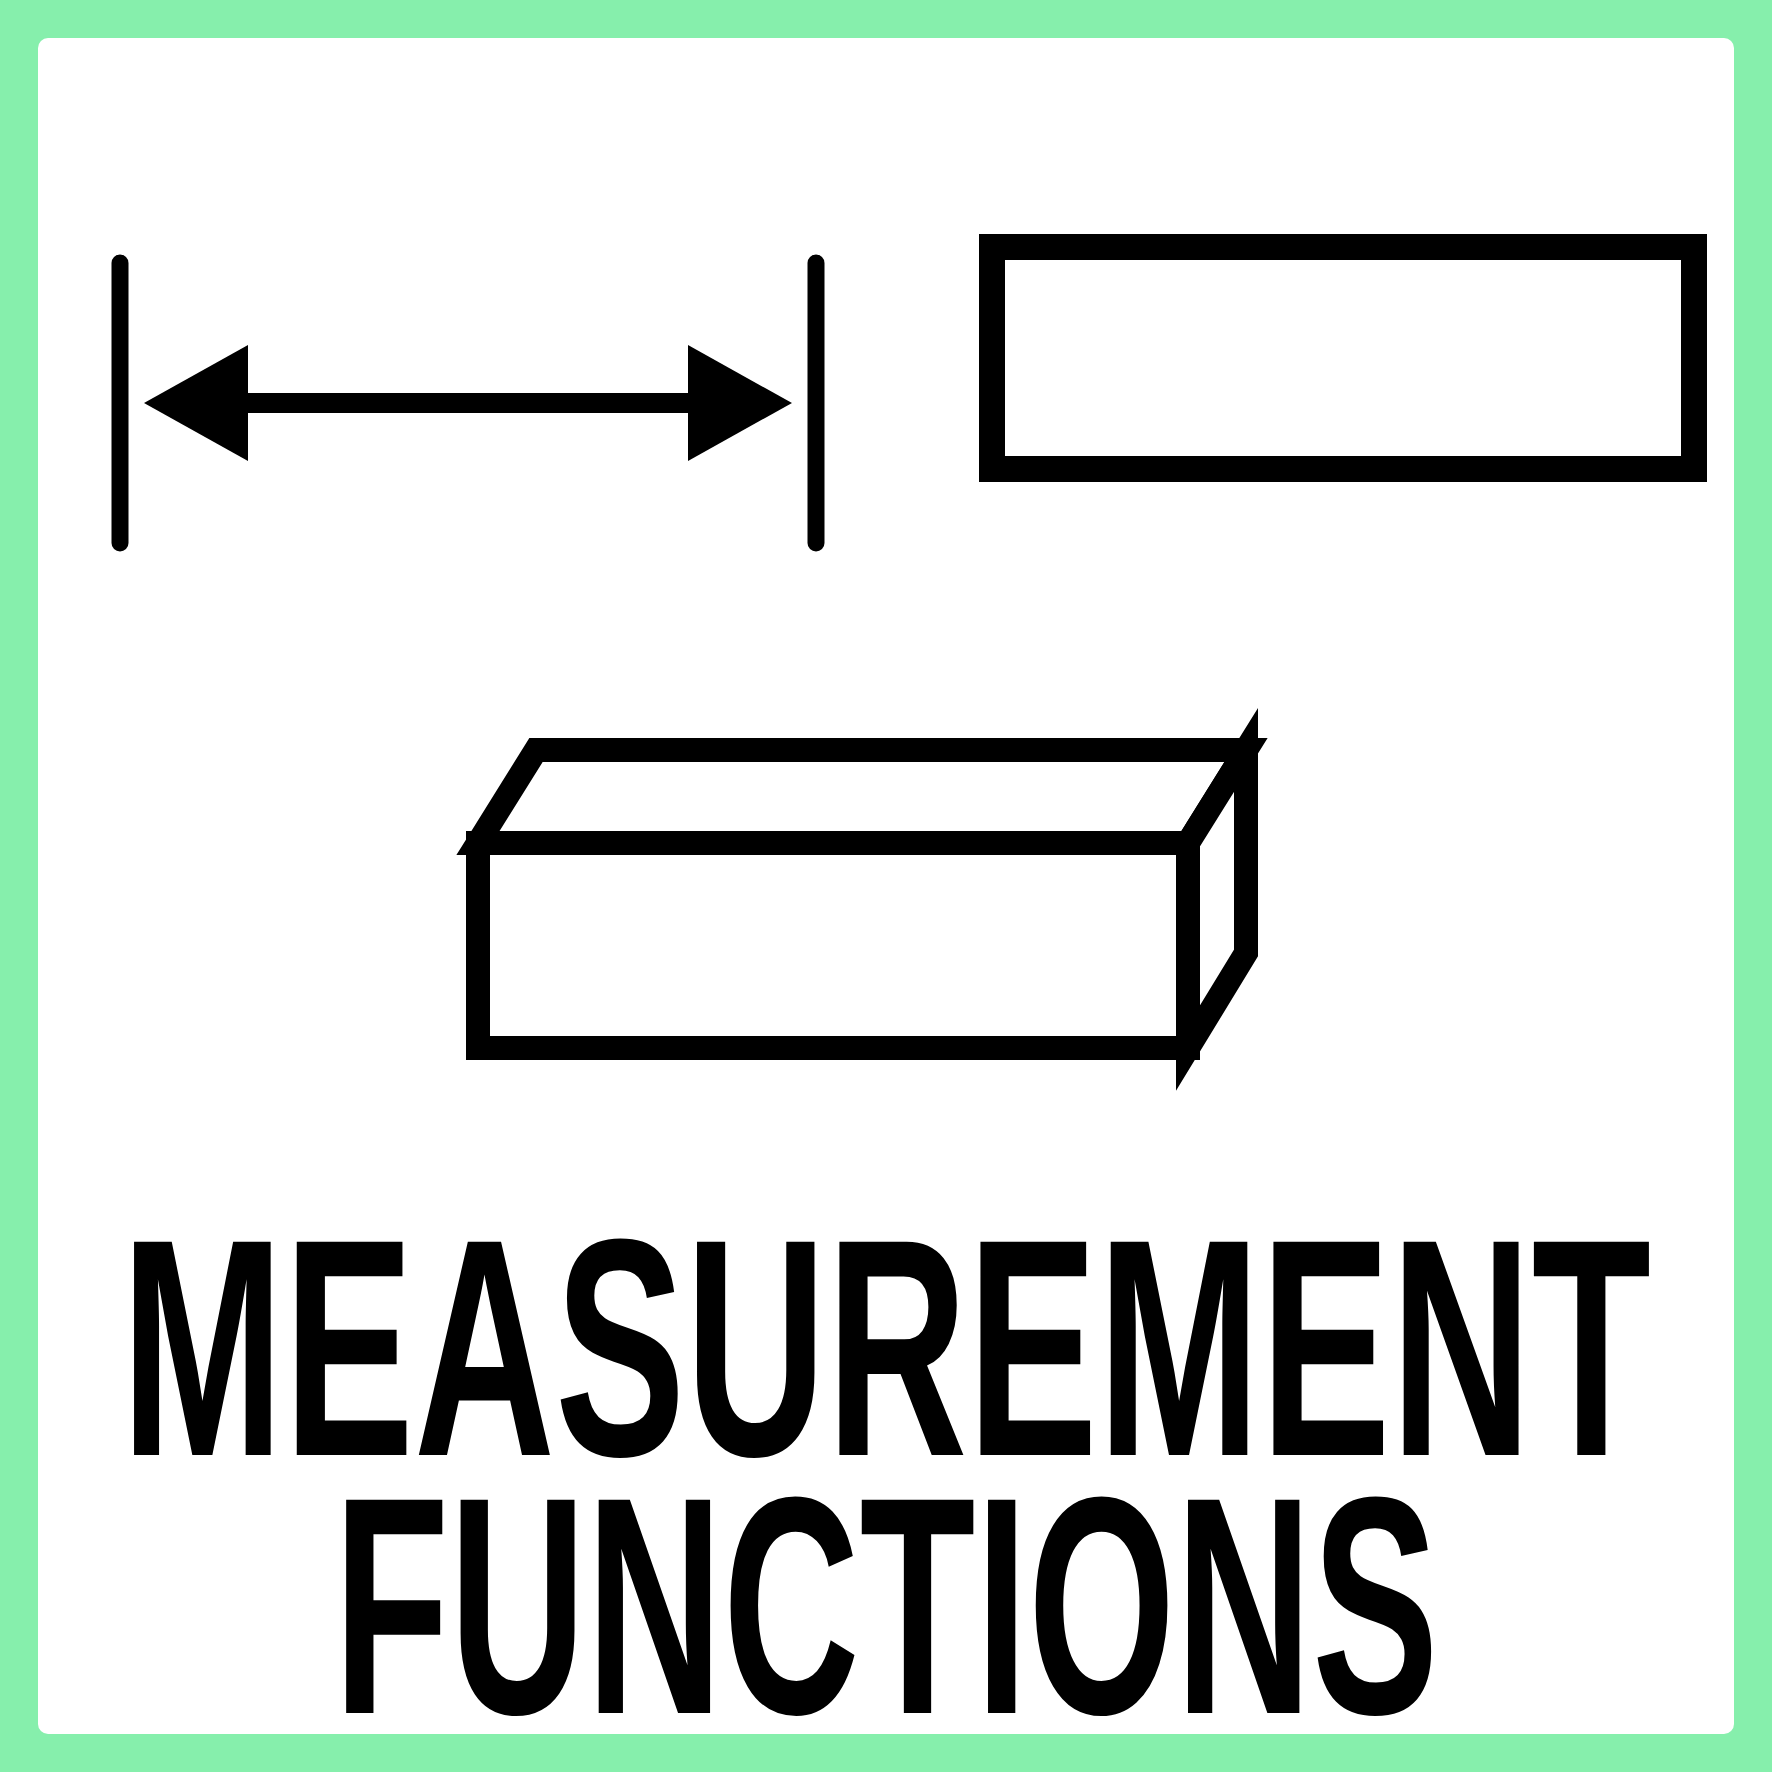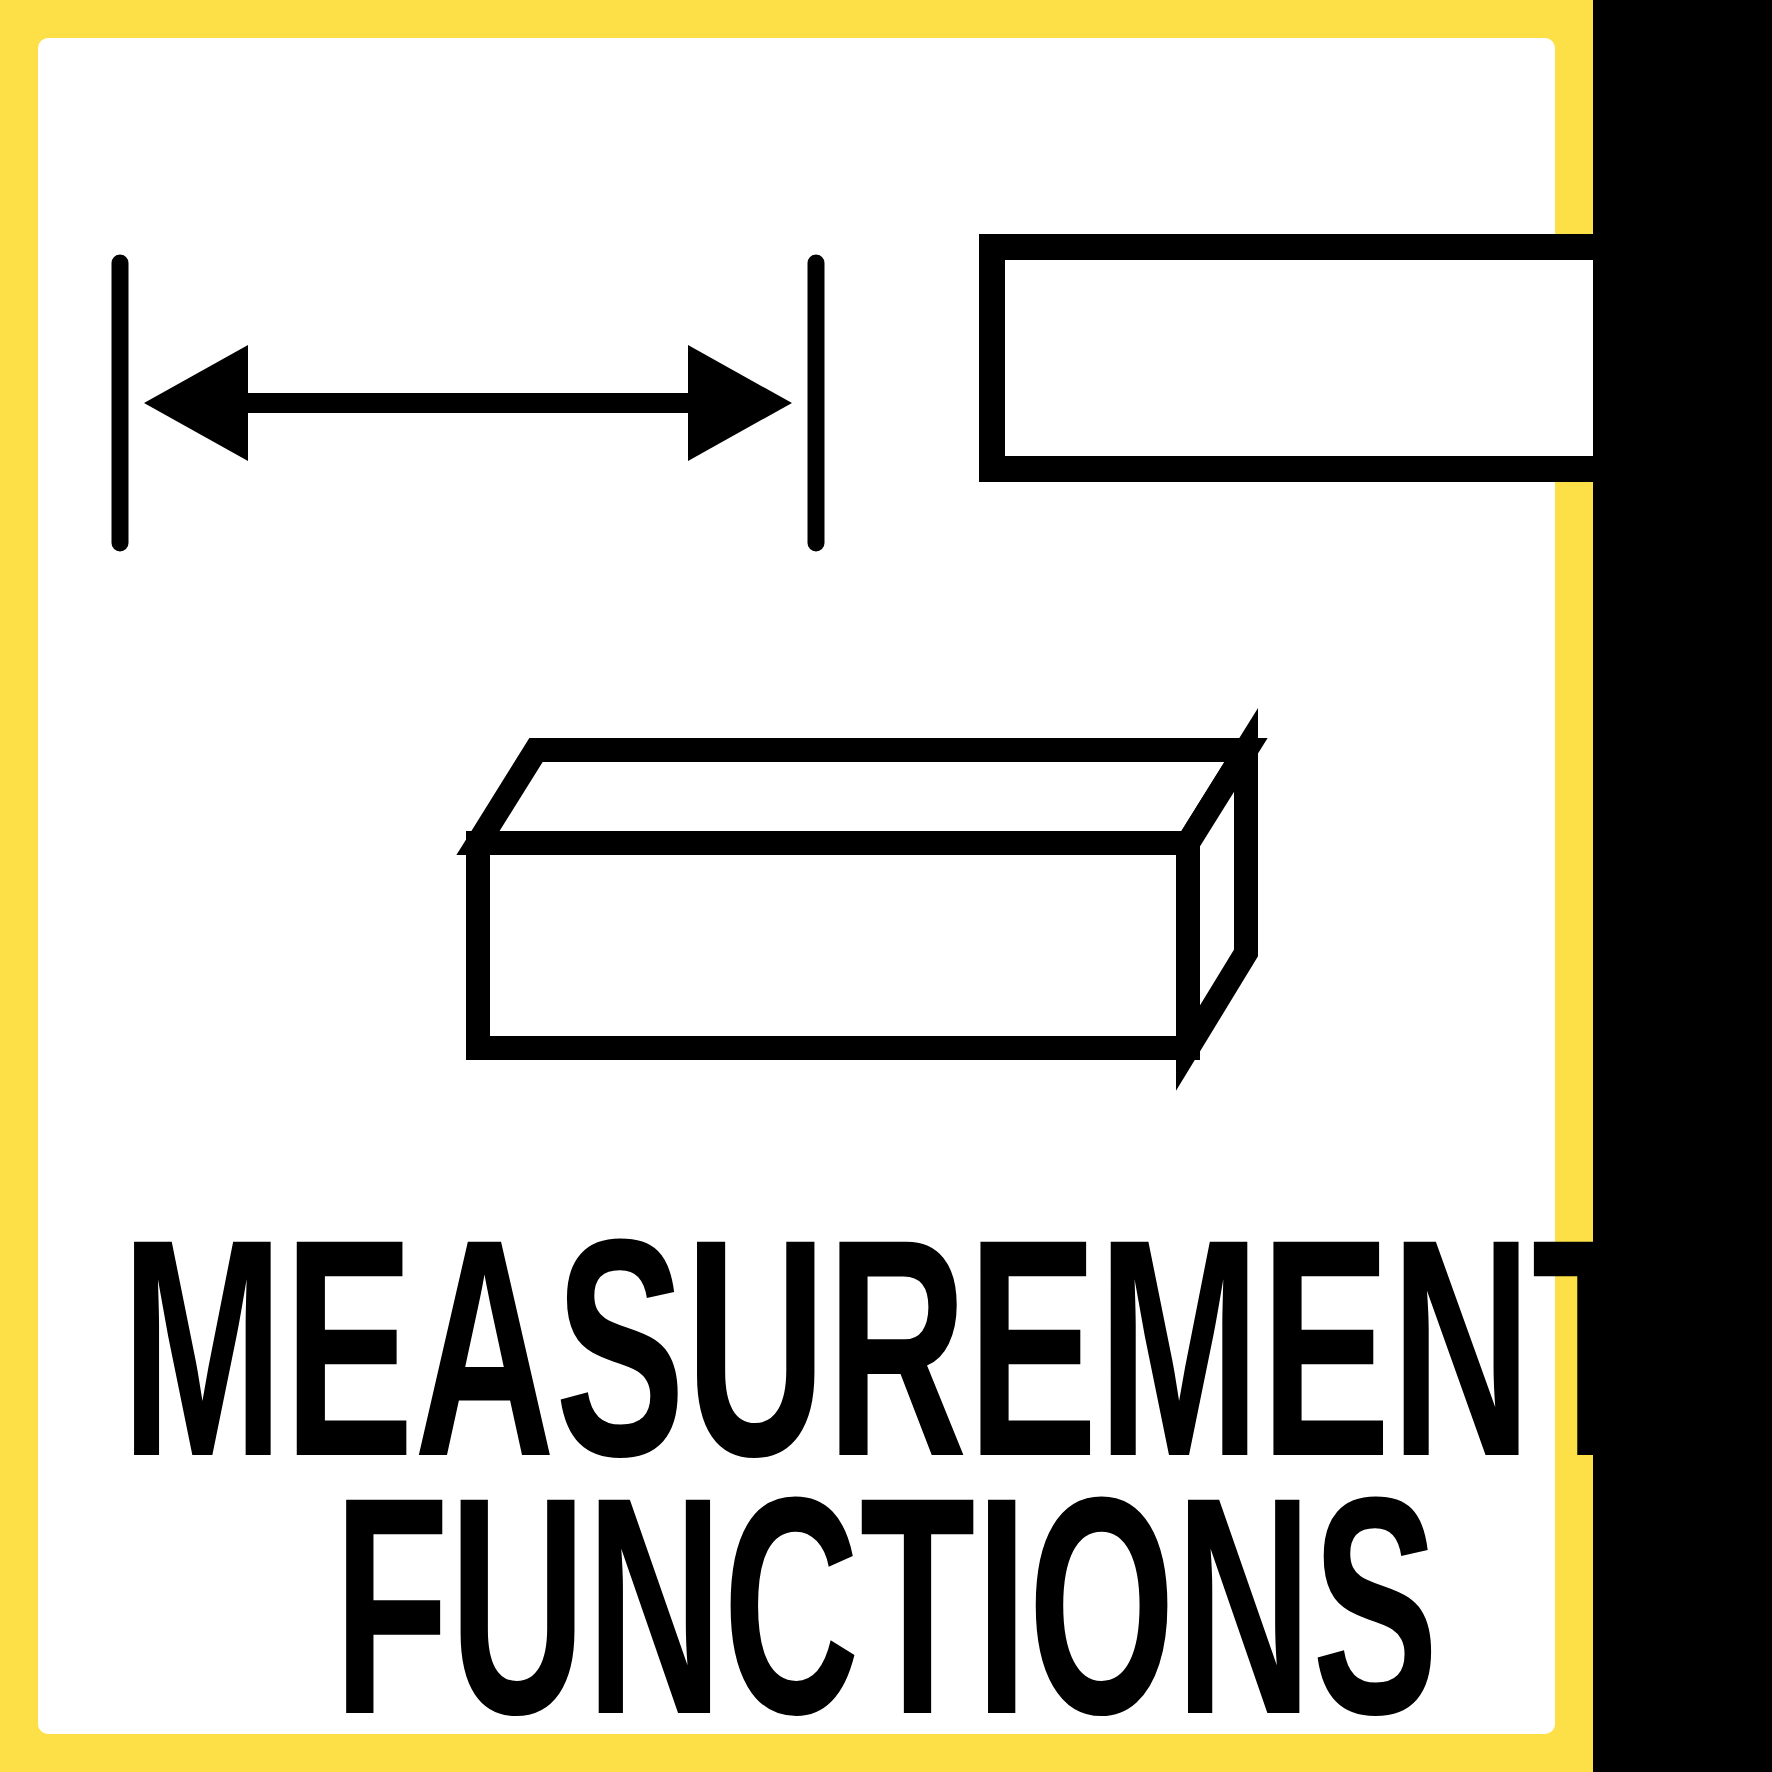--- a/index.html
+++ b/index.html
@@ -2,23 +2,23 @@
 <html><head>
 <meta charset="utf-8">
 <style>
   html, body {
     margin: 0;
     padding: 0;
     background: #000000;
   }
   .frame {
     position: relative;
-    width: 1593px;
+    width: 1772px;
     height: 1772px;
-    background: #fde047;
+    background: #86efac;
     font-family: "Liberation Sans", sans-serif;
     overflow: hidden;
   }
   .panel {
     position: absolute;
     left: 38px;
     top: 38px;
     right: 38px;
     bottom: 38px;
     background: #ffffff;

